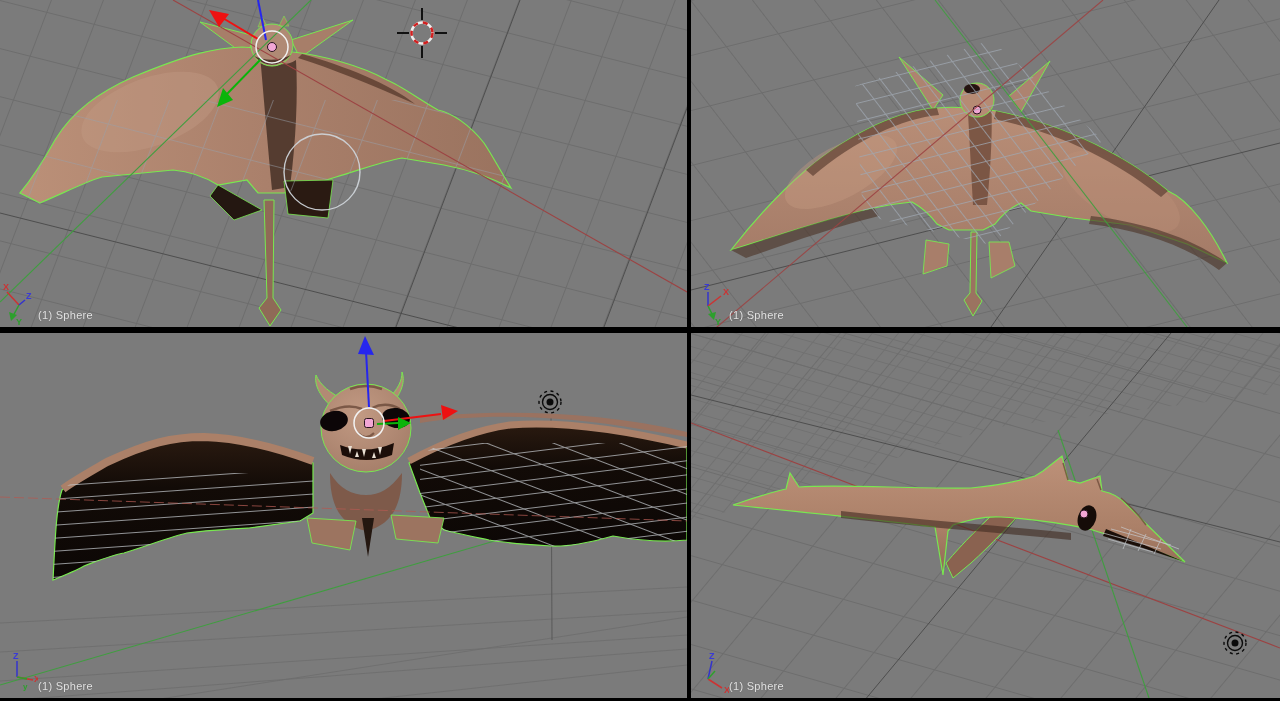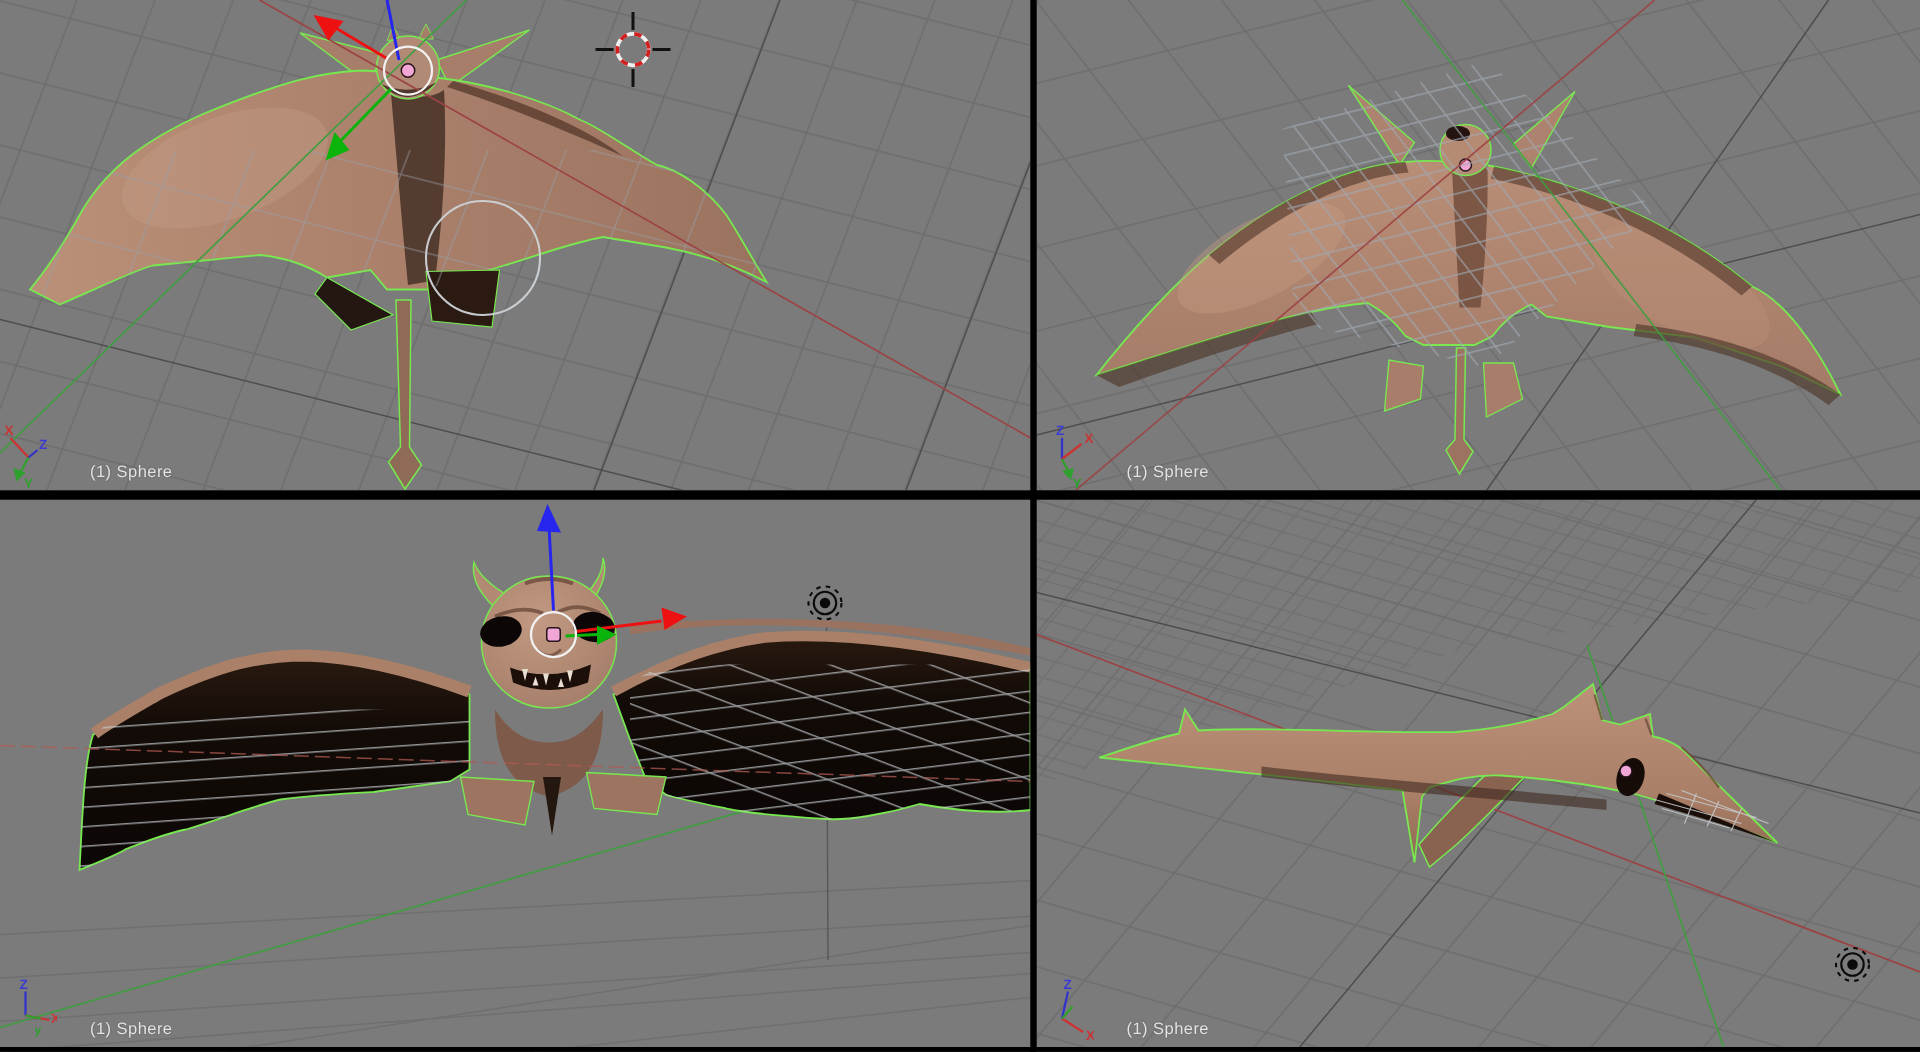--- a/index.html
+++ b/index.html
@@ -9,21 +9,21 @@
   .viewport svg.scene{display:block;width:100%;height:100%;}
   #vp-tl{left:0;top:0;width:687px;height:327px;}
   #vp-tr{left:691px;top:0;width:589px;height:327px;}
   #vp-bl{left:0;top:333px;width:687px;height:368px;}
   #vp-br{left:691px;top:333px;width:589px;height:368px;}
   .divider{position:absolute;background:#000;}
   #div-v{left:687px;top:0;width:4px;height:701px;}
   #div-h{left:0;top:327px;width:1280px;height:6px;}
   #strip-b{left:0;top:698px;width:1280px;height:3px;}
   .vp-label{position:absolute;left:38px;color:#e4e4e4;font-size:11px;letter-spacing:.3px;
-            text-shadow:0 0 1px rgba(0,0,0,.35);user-select:none;margin-left:22px;}
+            text-shadow:0 0 1px rgba(0,0,0,.35);user-select:none;}
   .vp-label.top{bottom:6px;} .vp-label.bot{bottom:9px;}
   .gizmo{position:absolute;left:2px;} .gizmo.top{bottom:1px;} .gizmo.bot{bottom:4px;}
   .gizmo text{font-family:"Liberation Sans",sans-serif;font-size:9px;font-weight:bold;}
   .gizmo text.small{font-size:8px;}
 </style>
 </head>
 <body>
 
 <div class="stage">
 

